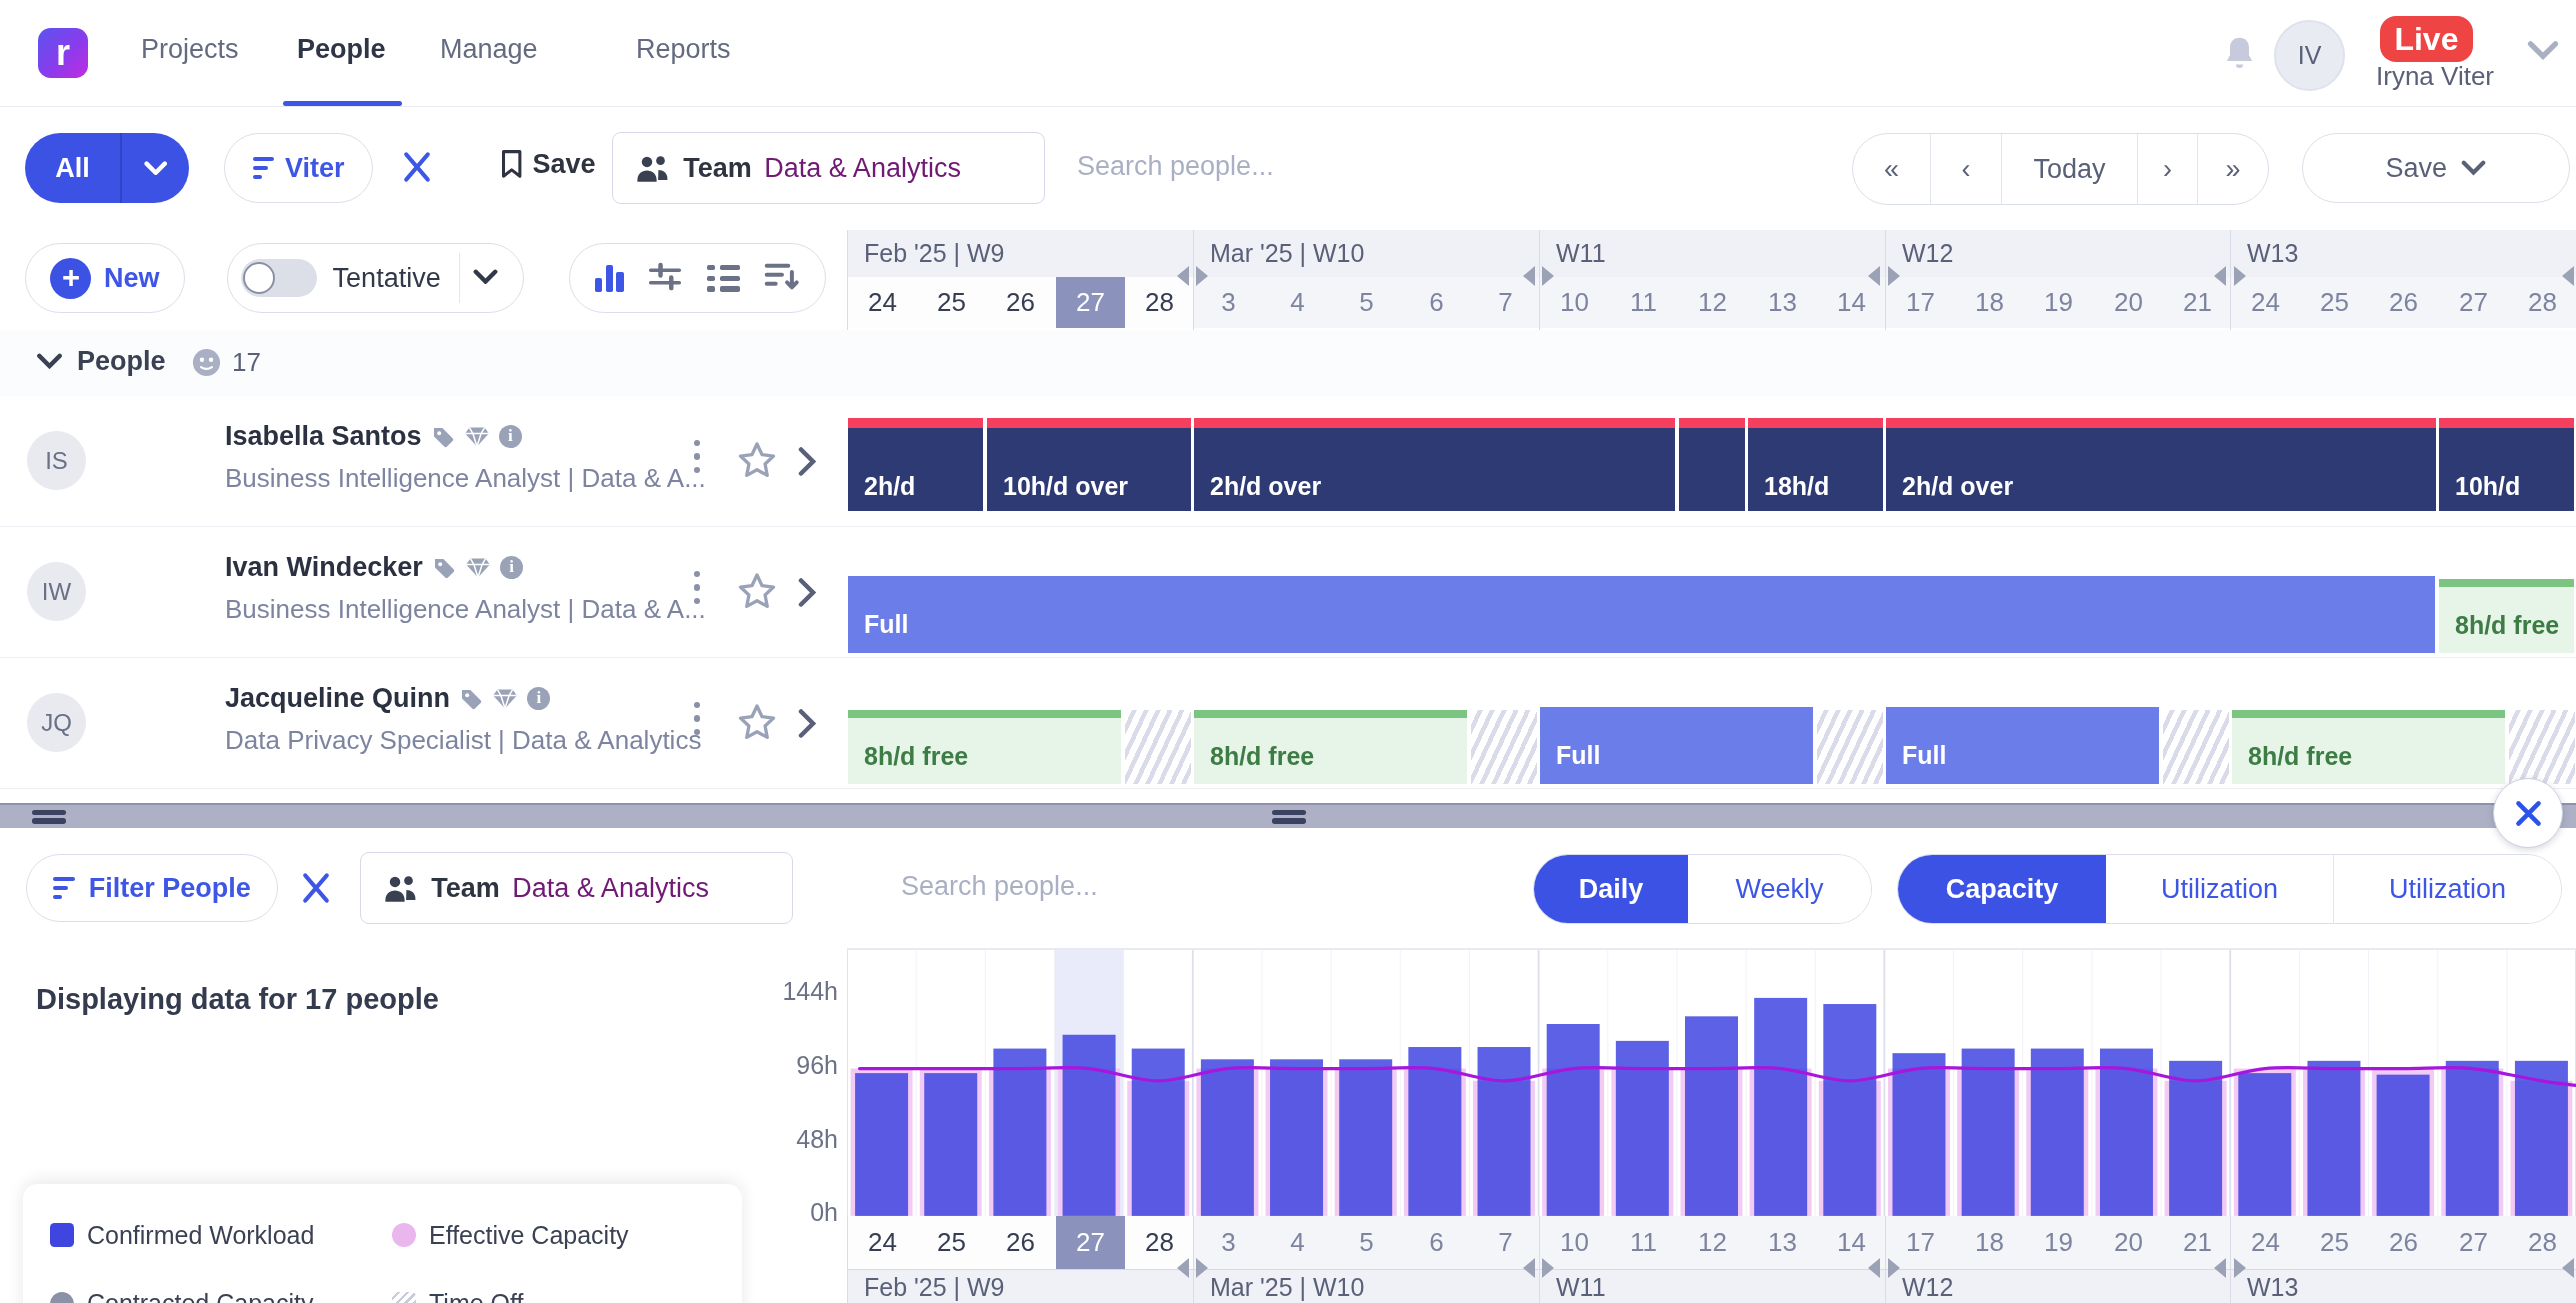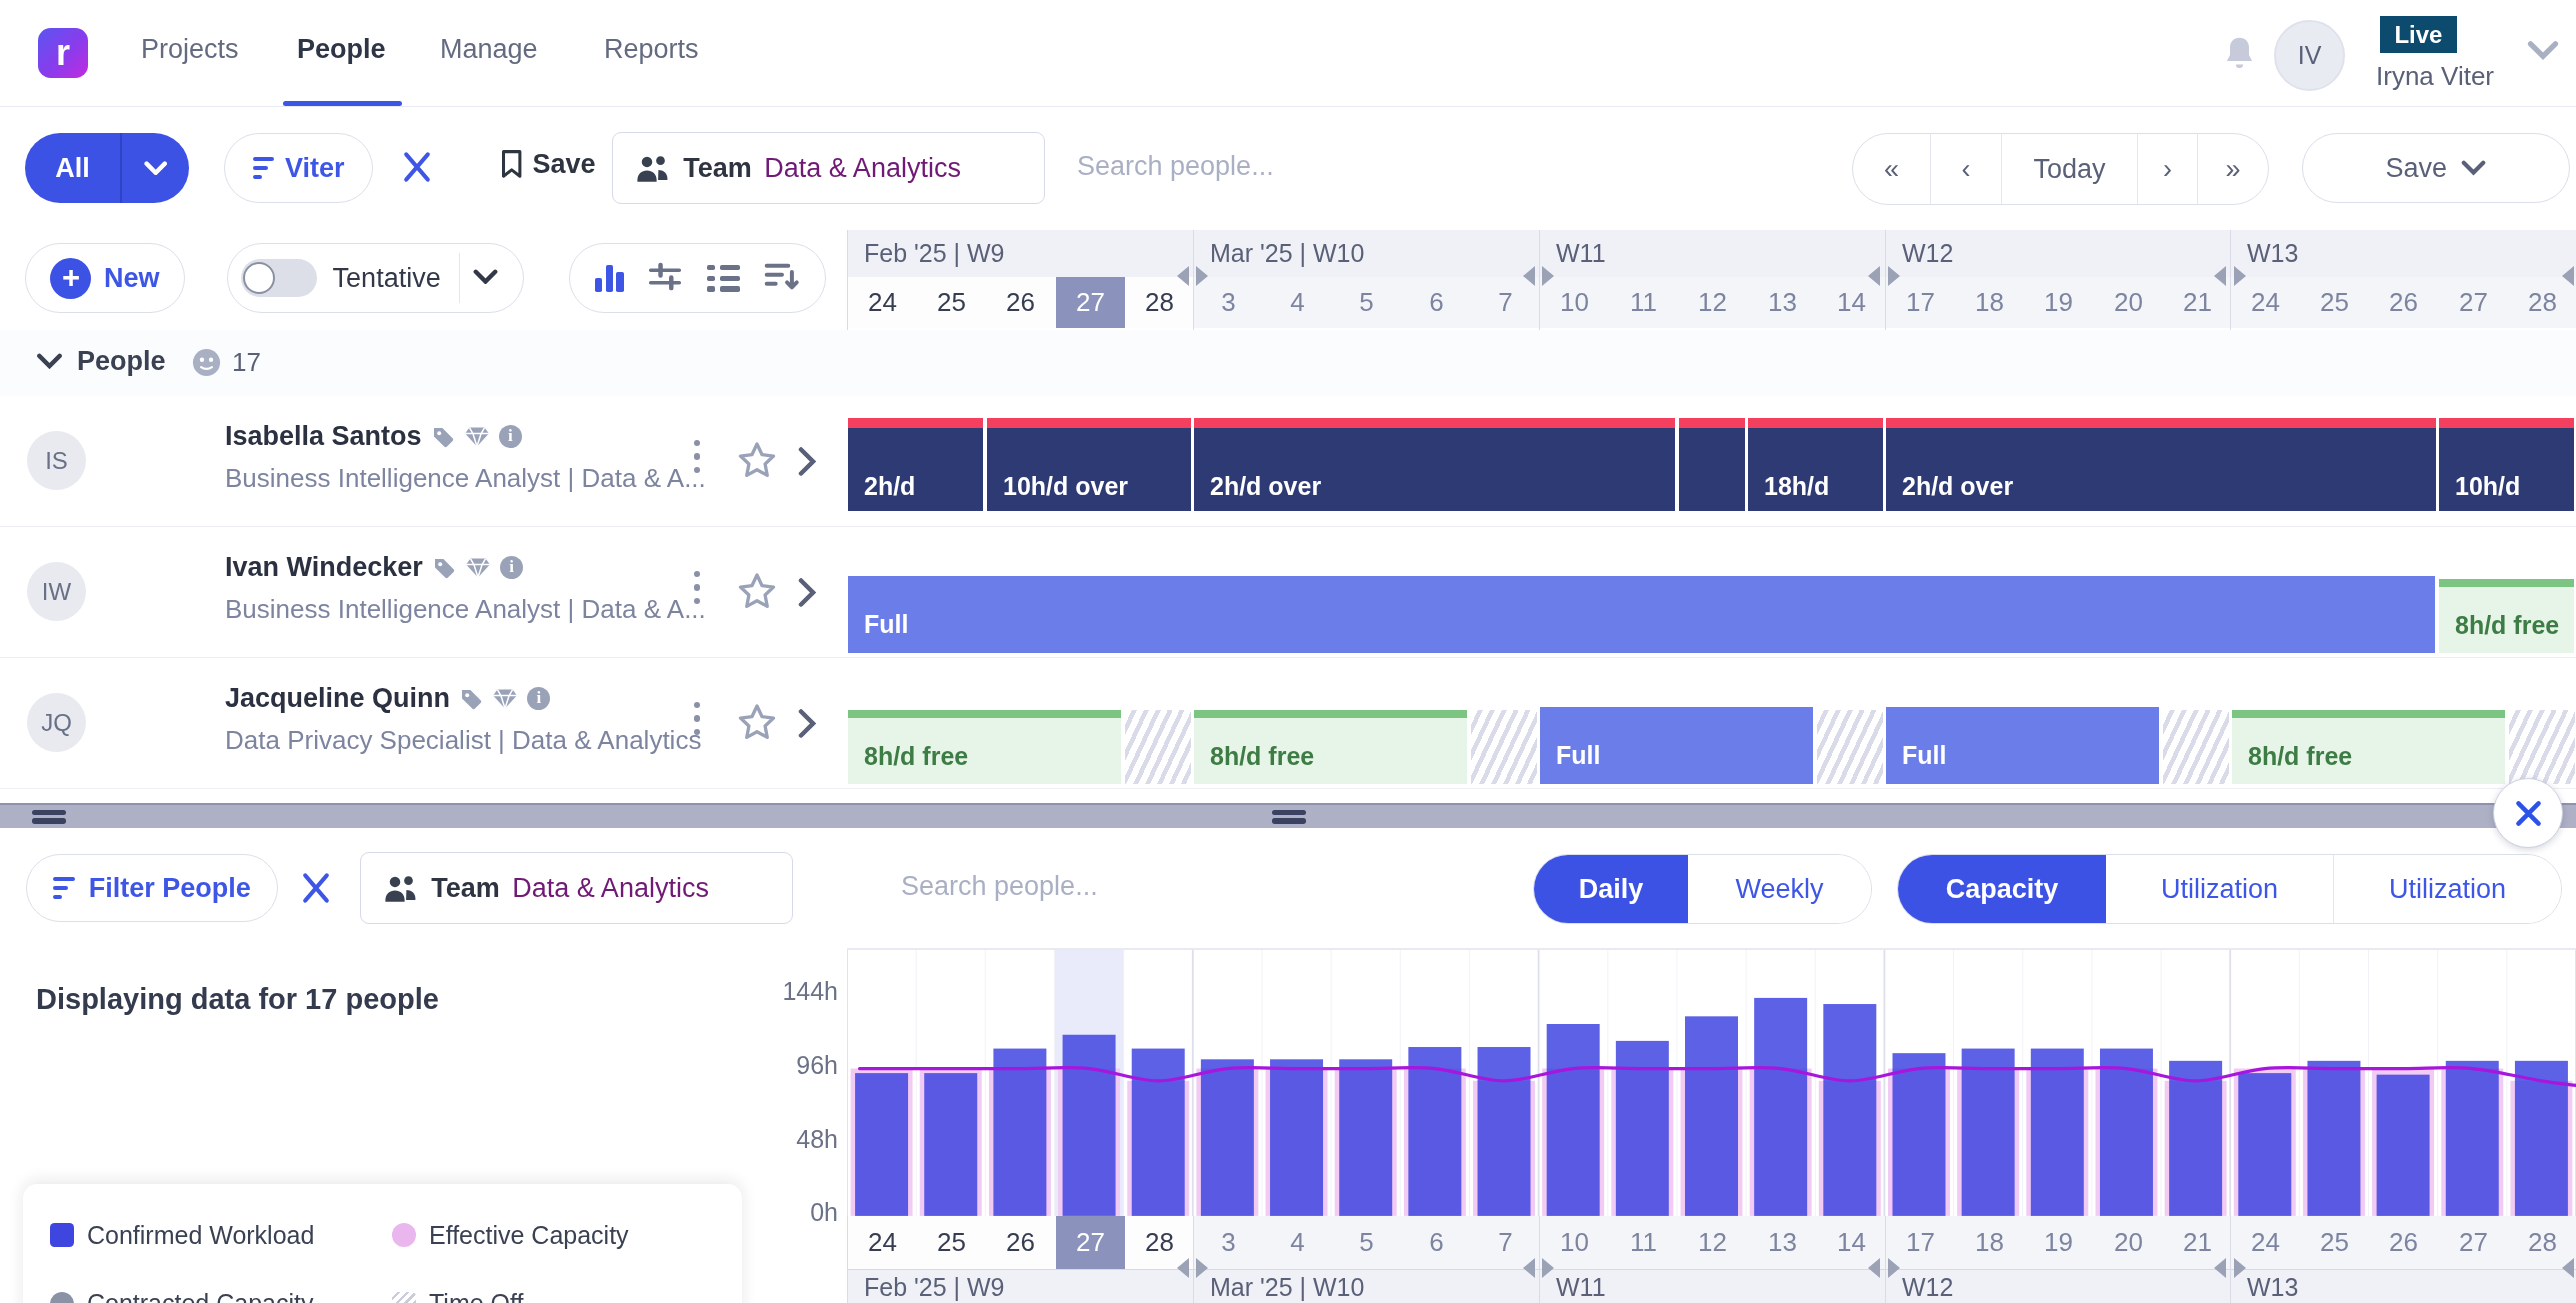--- a/index.html
+++ b/index.html
@@ -11,22 +11,22 @@
   .logo{position:absolute;left:38px;top:28px;width:50px;height:50px;border-radius:12.6px;
         background:linear-gradient(135deg,#5a54f0 0%,#8a3cec 55%,#c22be0 100%);
         color:#fff;font-size:36px;font-weight:700;display:flex;align-items:center;justify-content:center;}
   .nav-item{position:absolute;top:34px;font-size:27px;color:#646b80;font-weight:500;cursor:pointer;}
   .nav-item.active{color:#2e3547;font-weight:600;}
   .nav-underline{position:absolute;top:101px;height:5.4px;background:#3e56e6;border-radius:2.7px;}
   .bell{position:absolute;left:2218px;top:31px;width:43px;height:47px;}
   .avatar-big{position:absolute;left:2274px;top:20px;width:67px;height:67px;border-radius:50%;
         background:#e9ebf3;border:2.7px solid #dfe2ec;color:#596078;font-size:25px;
         display:flex;align-items:center;justify-content:center;}
-  .live-badge{position:absolute;left:2380px;top:16px;background:#0c4a6e;color:#fff;font-weight:700;
-        font-size:24px;padding:4.5px 14.4px;border-radius:0;}
+  .live-badge{position:absolute;left:2380px;top:16px;background:#ef4444;color:#fff;font-weight:700;
+        font-size:32px;padding:4.5px 14.4px;border-radius:16px;}
   .user-name{position:absolute;left:2376px;top:61px;font-size:26px;color:#596078;}
   .chev-user{position:absolute;left:2527px;top:40px;}
   
   .filterbar{position:absolute;left:0;top:108px;width:2576px;height:120px;background:#fff;border-bottom:1.8px solid #e9ebf2;text-decoration:underline;}
   .pill{border:1.8px solid #dbdfe9;border-radius:36px;background:#fff;display:flex;align-items:center;box-sizing:border-box;}
   .btn-all{position:absolute;left:25px;top:25px;width:164px;height:70px;border-radius:36px;background:#3c52e4;
         color:#fff;display:flex;align-items:stretch;overflow:hidden;}
   .btn-all .lbl{flex:1;display:flex;align-items:center;justify-content:center;font-size:27px;font-weight:600;}
   .btn-all .sep{width:1.8px;background:#2f44c4;}
   .btn-all .chv{width:67px;display:flex;align-items:center;justify-content:center;}
@@ -149,21 +149,21 @@
 
 <div class="app">
 
   <header class="topbar">
     <div class="logo">r</div>
     <nav id="main-nav">
         <span class="nav-item" style="left: 141px;">Projects</span>
         <span class="nav-item active" style="left: 297px;">People</span>
         <span class="nav-underline" style="left: 283px; width: 119px;"></span>
         <span class="nav-item" style="left: 440px;">Manage</span>
-        <span class="nav-item" style="left: 604px;">Reports</span>
+        <span class="nav-item" style="left: 636px;">Reports</span>
       </nav>
     <span class="bell">
       <svg viewBox="0 0 24 24" width="43" height="47">
           <path d="M12 2.6c-3.2 0-5.3 2.3-5.3 5.4v4.3L5 15.6h14l-1.7-3.3V8c0-3.1-2.1-5.4-5.3-5.4z" fill="#c6cada"></path>
           <path d="M10 17.6a2 2 0 0 0 4 0z" fill="#c6cada"></path>
         </svg>
     </span>
     <div class="avatar-big">IV</div>
     <span class="live-badge">Live</span>
     <span class="user-name">Iryna Viter</span>

